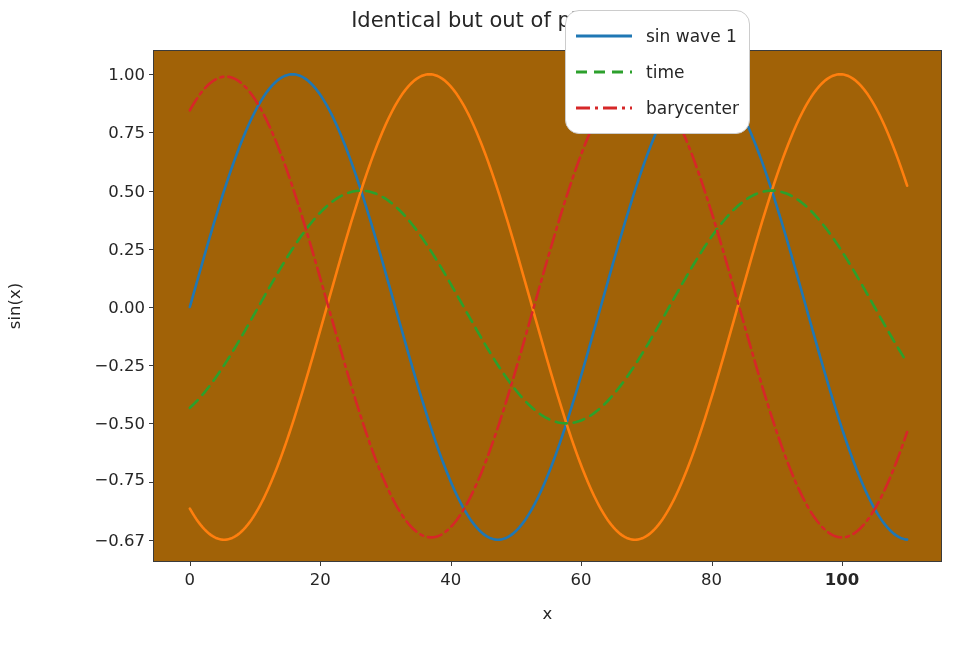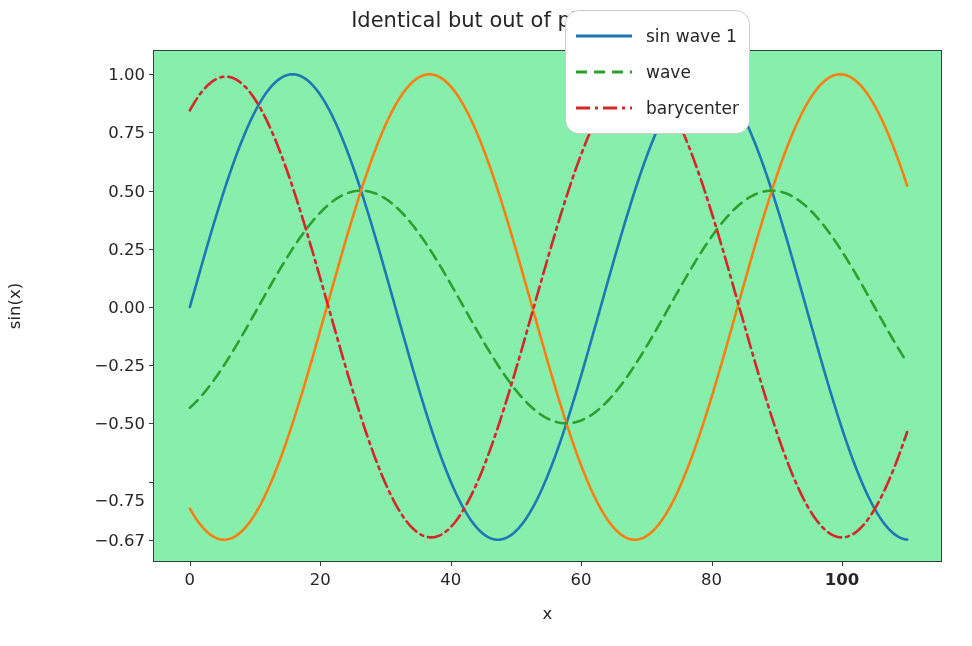--- a/index.html
+++ b/index.html
@@ -18,21 +18,21 @@
     font-size:21px;color:#262626;
     letter-spacing:0px;
     white-space:nowrap;
   }
 
   
   #axes{
     position:absolute;left:153px;top:50px;width:789px;height:512px;
     border:1.1px solid #3b3b3b;
     box-sizing:border-box;
-    background:#86efac;
+    background:#a16207;
   }
   #plot-svg{position:absolute;left:0;top:0;width:789px;height:512px;display:block;}
 
   
   .ytick-mark{position:absolute;left:-5px;width:5px;height:1px;background:#3b3b3b;}
   .ytick-label{
     position:absolute;right:100%;margin-right:9px;
     transform:translateY(-50%);
     font-size:16.5px;color:#262626;white-space:nowrap;
   }
@@ -97,21 +97,21 @@
       <div class="ytick-label" style="top: 139.636px; margin-left: 9px;">0.50</div>
       <div class="ytick-mark" style="top: 197.818px;"></div>
       <div class="ytick-label" style="top: 197.818px;">0.25</div>
       <div class="ytick-mark" style="top: 256px;"></div>
       <div class="ytick-label" style="top: 256px;">0.00</div>
       <div class="ytick-mark" style="top: 314.182px;"></div>
       <div class="ytick-label" style="top: 314.182px;">−0.25</div>
       <div class="ytick-mark" style="top: 372.364px;"></div>
       <div class="ytick-label" style="top: 372.364px; text-align: center;">−0.50</div>
       <div class="ytick-mark" style="top: 430.545px;"></div>
-      <div class="ytick-label" style="top: 449px;">−0.75</div>
+      <div class="ytick-label" style="top: 428px;">−0.75</div>
       <div class="ytick-mark" style="top: 488.727px;"></div>
       <div class="ytick-label" style="top: 488.727px;">−0.67</div>
       <div class="xtick-mark" style="left: 35.8636px;"></div>
       <div class="xtick-label" style="left: 35.8636px;">0</div>
       <div class="xtick-mark" style="left: 166.277px;"></div>
       <div class="xtick-label" style="left: 166.277px;">20</div>
       <div class="xtick-mark" style="left: 296.69px;"></div>
       <div class="xtick-label" style="left: 296.69px;">40</div>
       <div class="xtick-mark" style="left: 427.103px;"></div>
       <div class="xtick-label" style="left: 427.103px;">60</div>
@@ -132,21 +132,21 @@
           </svg>
         </span>
         <span class="legend-text">sin wave 1</span>
       </div>
       <div class="legend-row">
         <span class="legend-swatch">
           <svg width="58" height="16">
             <line x1="1" y1="8" x2="57" y2="8" stroke="#2ca02c" stroke-width="2.8" stroke-linecap="butt" stroke-dasharray="11,7"></line>
           </svg>
         </span>
-        <span class="legend-text">wave</span>
+        <span class="legend-text">time</span>
       </div>
       <div class="legend-row">
         <span class="legend-swatch">
           <svg width="58" height="16">
             <line x1="1" y1="8" x2="57" y2="8" stroke="#d62728" stroke-width="2.8" stroke-linecap="butt" stroke-dasharray="14,5,3,5"></line>
           </svg>
         </span>
         <span class="legend-text">barycenter</span>
       </div>
     </div>

